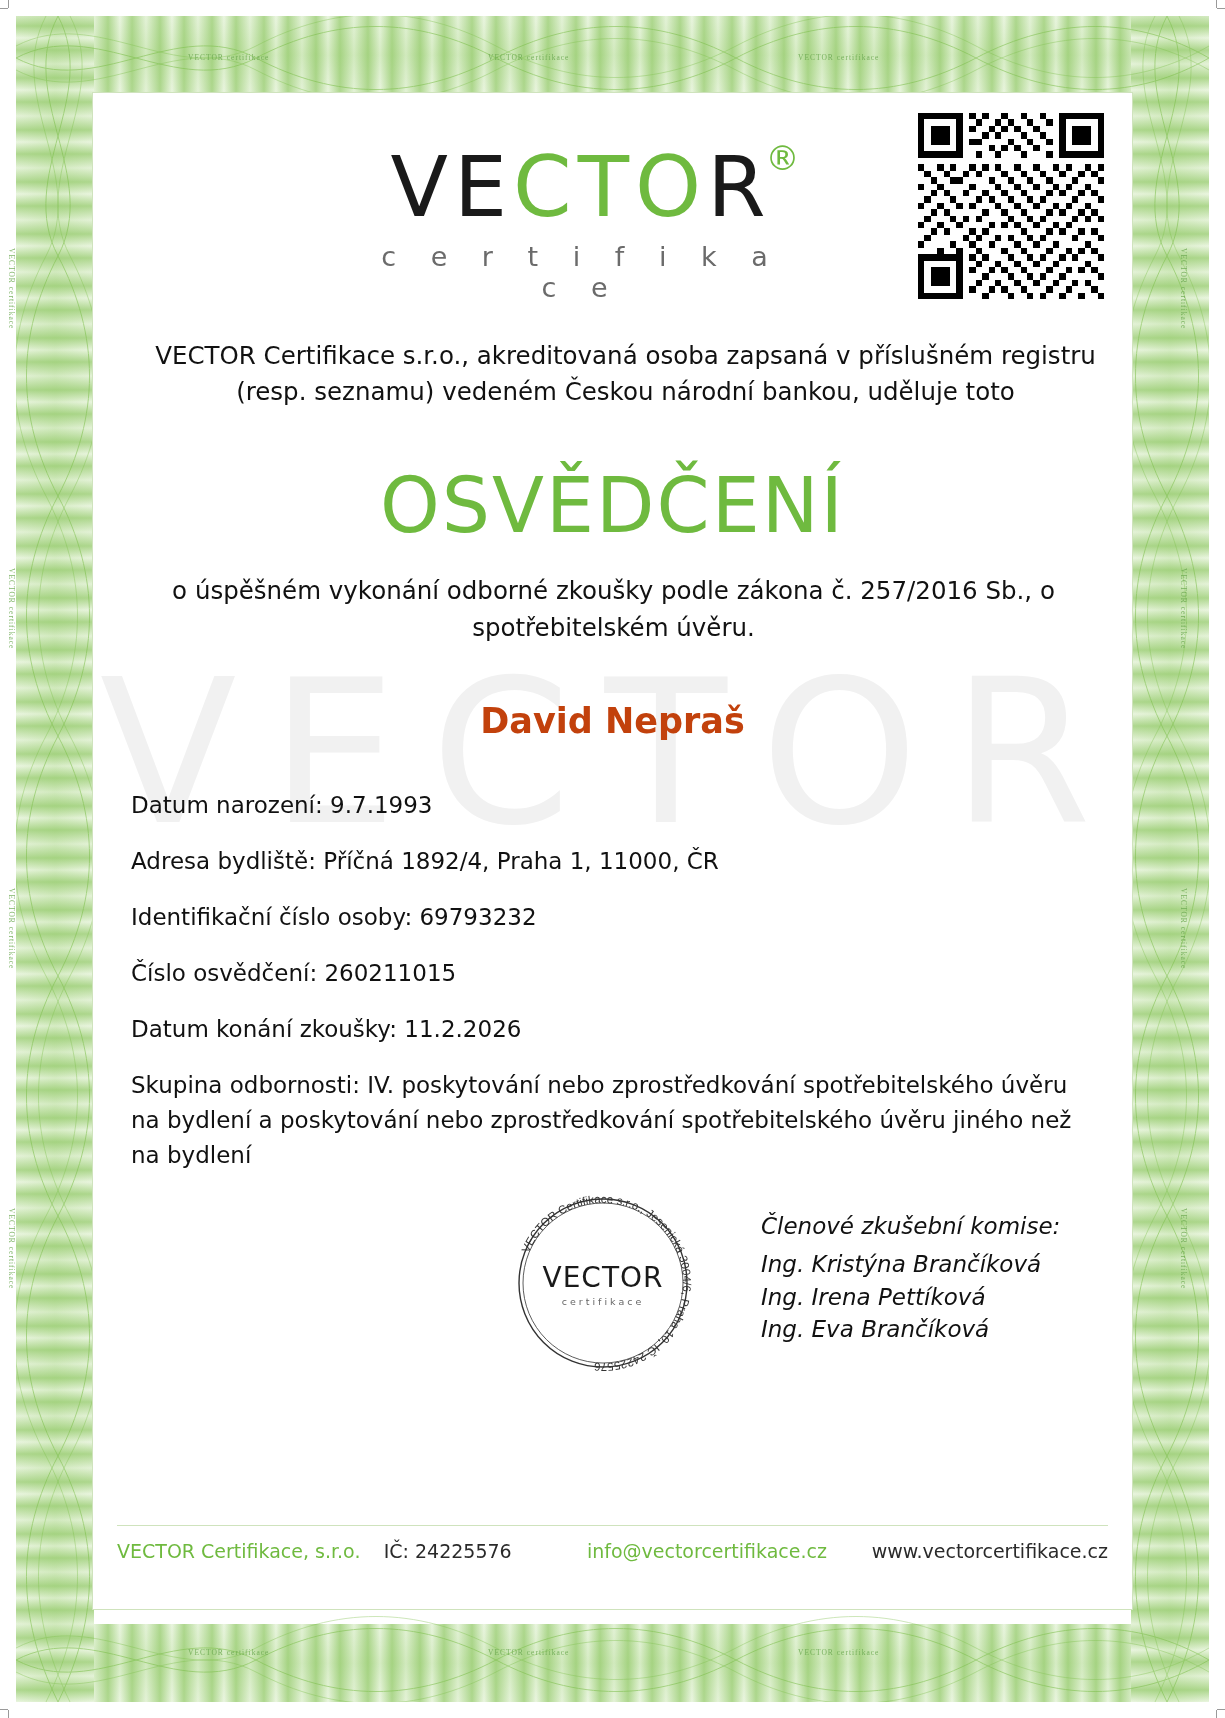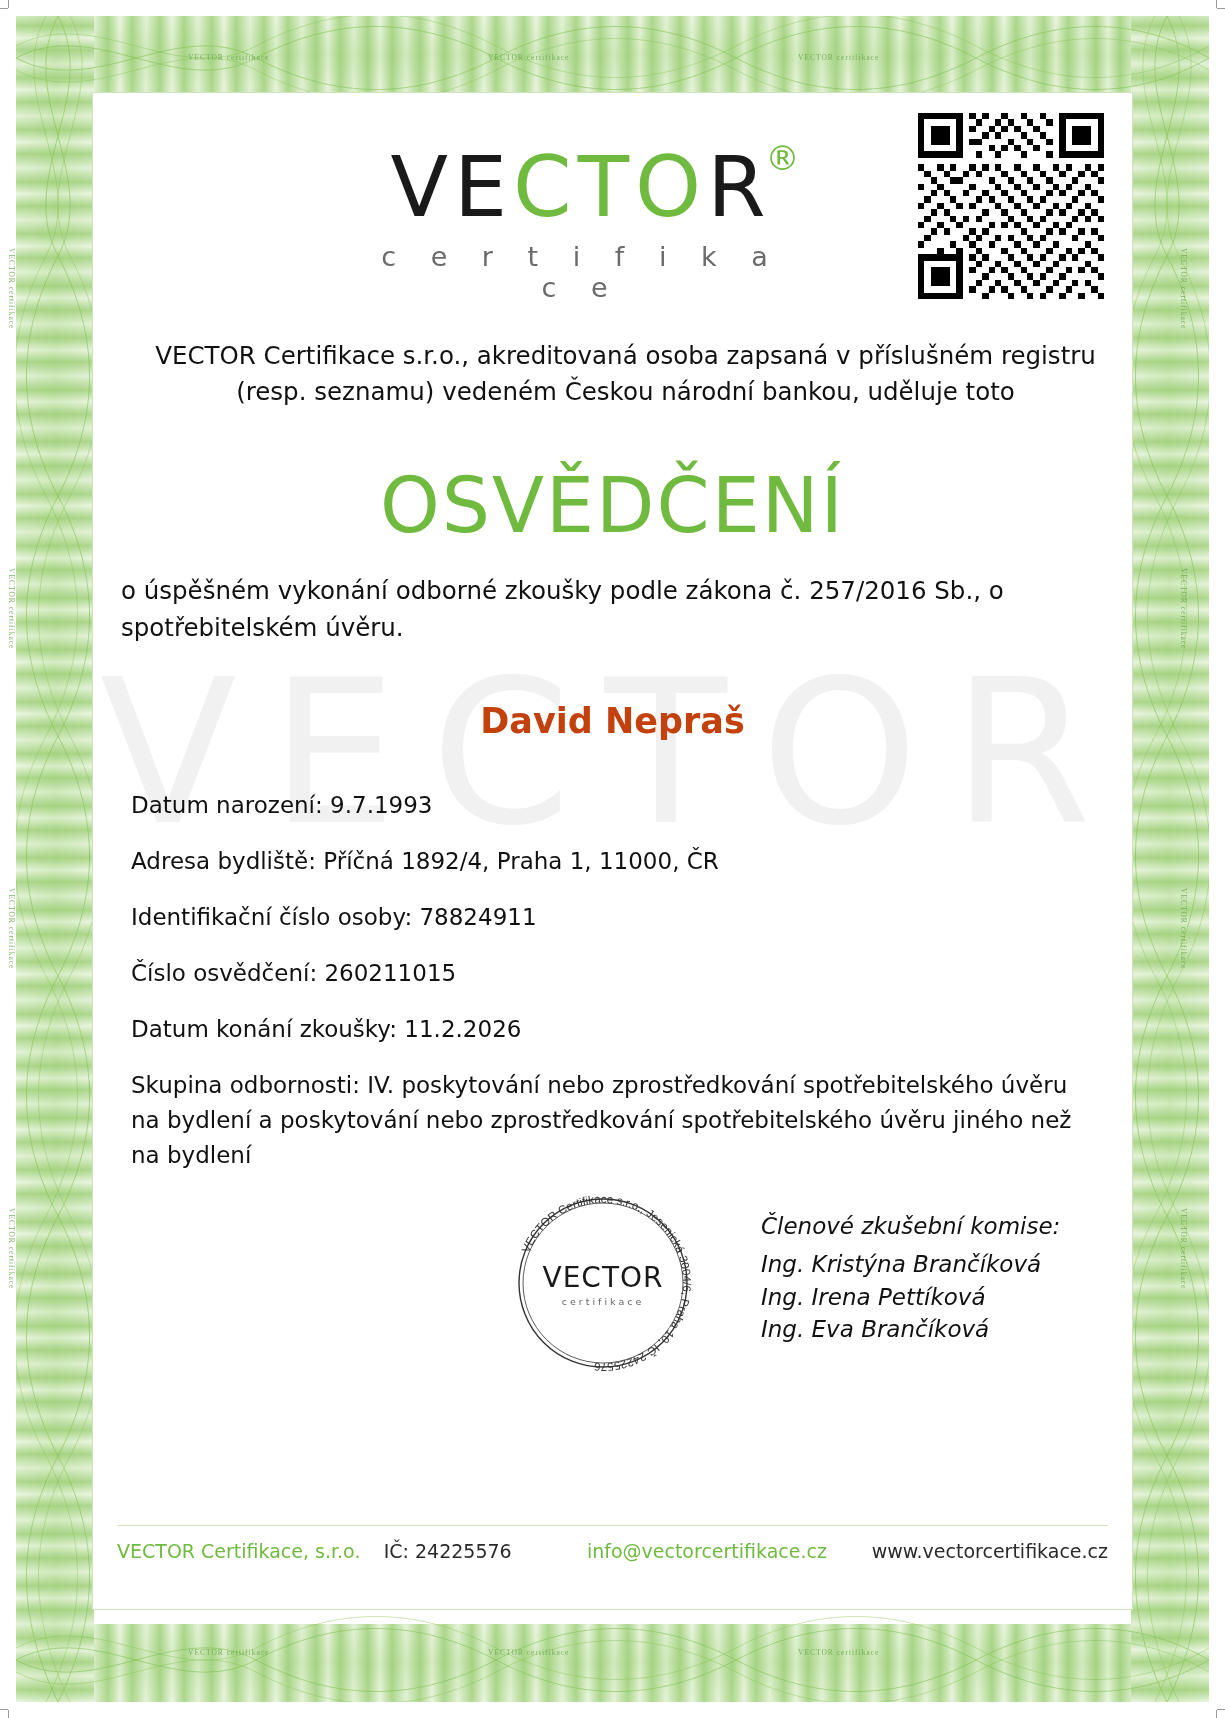--- a/index.html
+++ b/index.html
@@ -169,20 +169,21 @@
     font-size: 76px;
     letter-spacing: 2px;
     color: #6fba3f;
     font-weight: 400;
   }
   .subtitle {
     position: absolute;
     left: 28px;
     top: 480px;
     width: 985px;
+    text-align: center;
     font-size: 24.5px;
     line-height: 1.5;
     color: #111;
   }
   .person-name {
     position: absolute;
     left: 0;
     top: 608px;
     width: 1039px;
     text-align: center;
@@ -598,21 +599,21 @@
       <div class="field-row">
         <span>Datum narození:</span>
         <span>9.7.1993</span>
       </div>
       <div class="field-row">
         <span>Adresa bydliště:</span>
         <span>Příčná 1892/4, Praha 1, 11000, ČR</span>
       </div>
       <div class="field-row">
         <span>Identifikační číslo osoby:</span>
-        <span>78824911</span>
+        <span>69793232</span>
       </div>
       <div class="field-row">
         <span>Číslo osvědčení:</span>
         <span>260211015</span>
       </div>
       <div class="field-row">
         <span>Datum konání zkoušky:</span>
         <span>11.2.2026</span>
       </div>
       <div class="field-row multiline">

